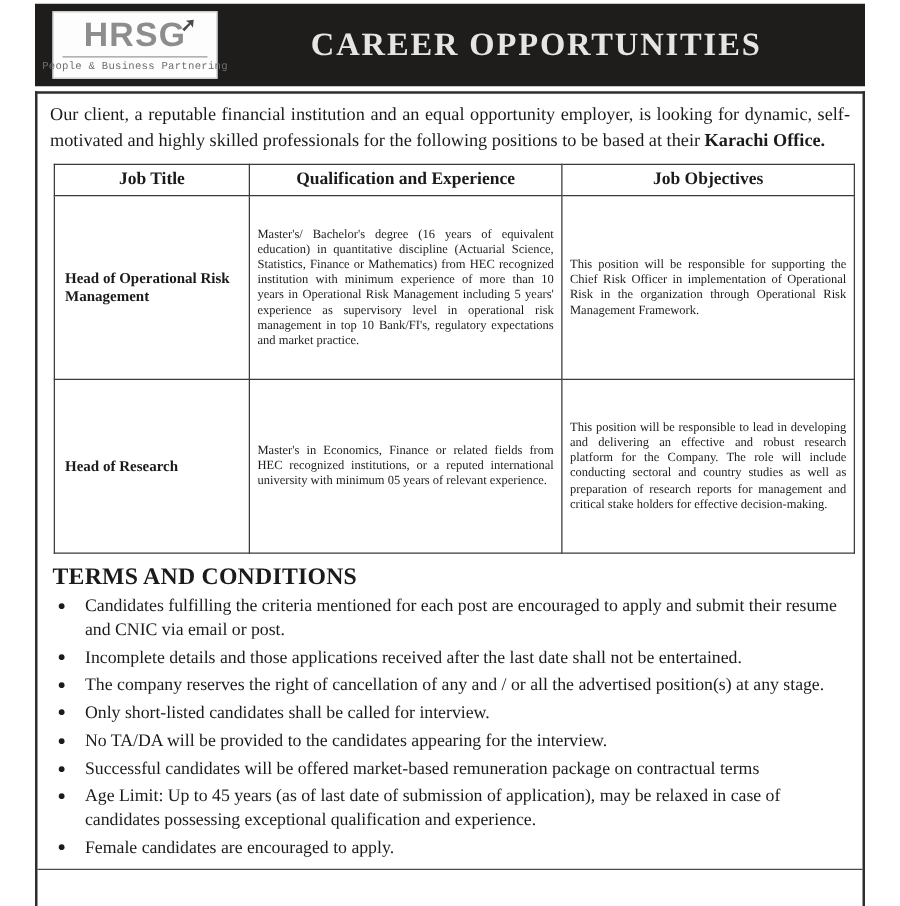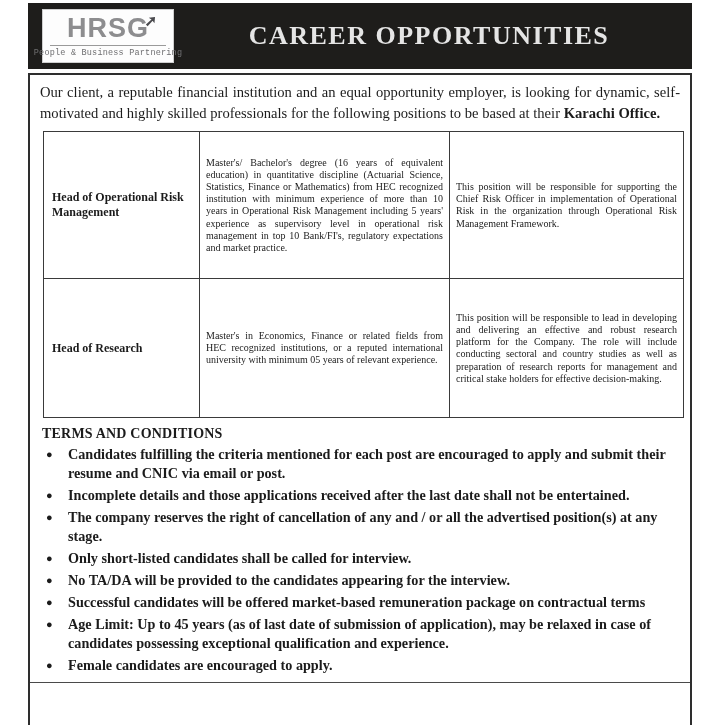--- a/index.html
+++ b/index.html
@@ -27,25 +27,25 @@
   table.jobs{border-collapse:collapse;margin:3px 0 0 13px;width:640px;table-layout:fixed;}
   table.jobs th,table.jobs td{border:1.5px solid #3a3a3a;vertical-align:middle;}
   table.jobs th{font-size:14px;font-weight:bold;padding:4px 2px;}
   col.c1{width:156px;}col.c2{width:250px;}col.c3{width:234px;}
   td.job-title{text-align:left;font-weight:bold;font-size:12px;padding:4px 8px;line-height:1.3;}
   td.qual,td.obj{font-size:10px;line-height:1.21;text-align:justify;padding:2px 6px;}
   tr.r1 td{height:147px;}
   tr.r2 td{height:139px;}
 
   
-  .terms-heading{font-weight:bold;font-size:14px;margin:8px 0 3px 12px;letter-spacing:.2px;}
+  .terms-heading{font-weight:bold;font-size:19px;margin:8px 0 3px 12px;letter-spacing:.2px;}
   ul.terms{list-style:none;margin:0;padding:0 14px 0 14px;}
   ul.terms li{display:flex;font-size:14.2px;line-height:1.32;margin:3px 0;}
   .bullet-dot{flex:0 0 24px;text-align:left;font-size:11px;line-height:1.75;padding-left:2px;}
-  .li-text{flex:1;font-weight:bold;}
+  .li-text{flex:1;}
 
   .sep-rule{border:none;border-top:1.5px solid #4a4a4a;margin:7px 0 0 0;}
 
   .footer-par{padding:6px 10px 8px 10px;font-size:14.6px;line-height:1.48;text-align:justify;}
 </style>
 </head>
 <body>
 
 <div class="page">
 
@@ -68,20 +68,25 @@
       <span>Our client, a reputable financial institution and an equal opportunity employer, is looking for dynamic, self-motivated and highly skilled professionals for the following positions to be based at their </span><span class="b">Karachi Office.</span>
     </div>
 
     <table class="jobs">
       <colgroup>
           <col class="c1">
           <col class="c2">
           <col class="c3">
         </colgroup>
       <tbody>
+          <tr>
+        <th>Job Title</th>
+        <th>Qualification and Experience</th>
+        <th>Job Objectives</th>
+      </tr>
       <tr class="r1">
         <td class="job-title">Head of Operational Risk Management</td>
         <td class="qual">Master's/ Bachelor's degree (16 years of equivalent education) in quantitative discipline (Actuarial Science, Statistics, Finance or Mathematics) from HEC recognized institution with minimum experience of more than 10 years in Operational Risk Management including 5 years' experience as supervisory level in operational risk management in top 10 Bank/FI's, regulatory expectations and market practice.</td>
         <td class="obj">This position will be responsible for supporting the Chief Risk Officer in implementation of Operational Risk in the organization through Operational Risk Management Framework.</td>
       </tr>
       <tr class="r2">
         <td class="job-title">Head of Research</td>
         <td class="qual">Master's in Economics, Finance or related fields from HEC recognized institutions, or a reputed international university with minimum 05 years of relevant experience.</td>
         <td class="obj">This position will be responsible to lead in developing and delivering an effective and robust research platform for the Company. The role will include conducting sectoral and country studies as well as preparation of research reports for management and critical stake holders for effective decision-making.</td>
       </tr>

